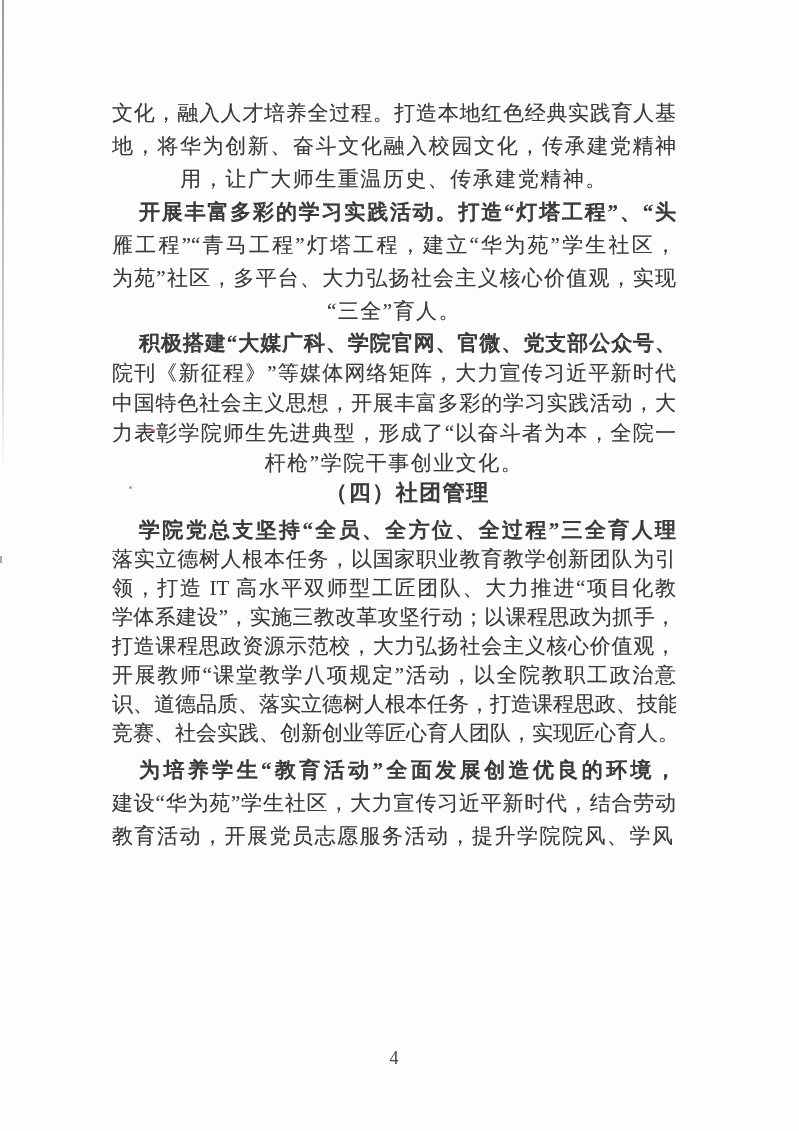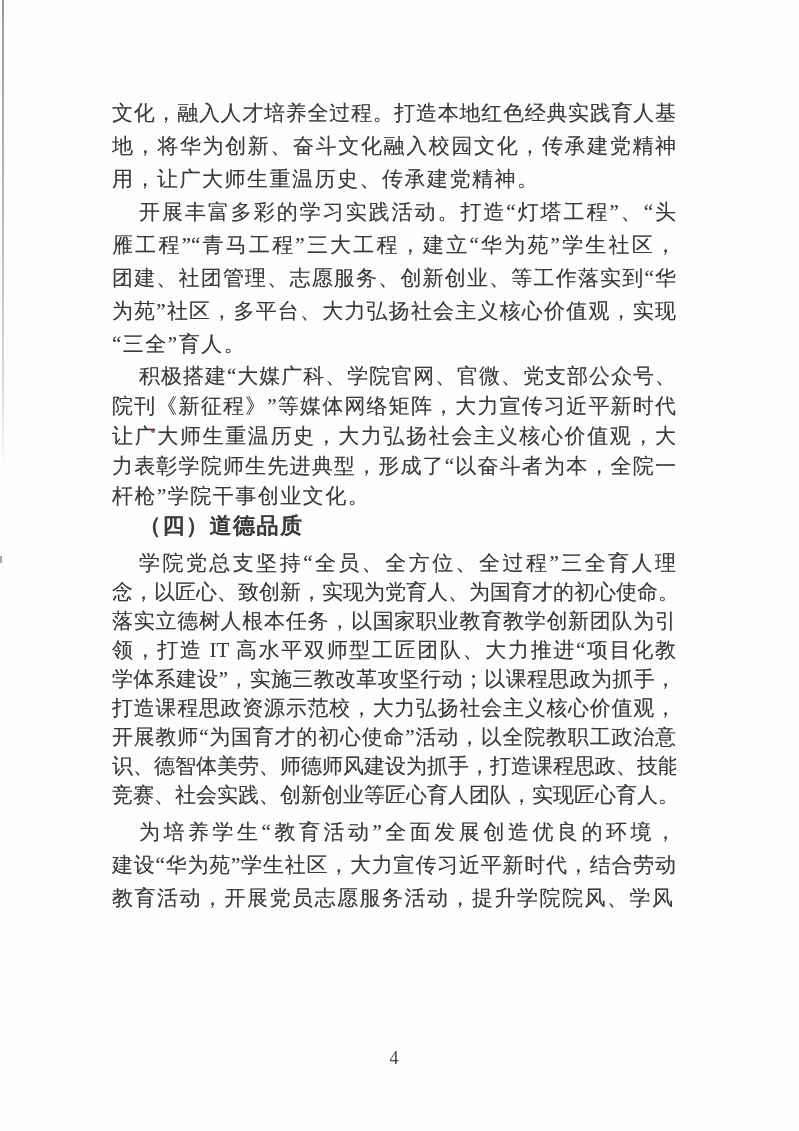--- a/index.html
+++ b/index.html
@@ -31,22 +31,22 @@
     text-align:justify;
     text-align-last:justify;
     overflow:hidden;
     white-space:nowrap;
   }
   .blk-0 .line,.blk-1 .line,.blk-5 .line{line-height:33px;height:33px;}
   .blk-2 .line,.blk-3 .line{line-height:30px;height:30px;}
   .blk-4 .line{line-height:29px;height:29px;}
   .blk-4{margin-top:8px;}
   .blk-5{margin-top:6px;}
-  .para.indent .line:first-child{padding-left:27px;}
-  .line.natural{text-align:left;text-align-last:auto;letter-spacing:1.5px;}
+  .para.indent .line:first-child{padding-left:27px;font-weight:bold;}
+  .line.natural{text-align:center;text-align-last:auto;letter-spacing:1.5px;}
   .para.heading .line{font-weight:bold;font-size:22px;}
 
   .page-footer{
     position:absolute;left:112px;top:1048px;width:564px;
     text-align:center;font-size:18px;color:#474747;
   }
 </style>
 </head>
 <body>
 
@@ -56,44 +56,42 @@
 <div class="speck speck-2"></div>
 
 <div class="text-column">
     <div class="para blk-0">
       <div class="line">文化，融入人才培养全过程。打造本地红色经典实践育人基</div>
       <div class="line">地，将华为创新、奋斗文化融入校园文化，传承建党精神</div>
       <div class="line natural">用，让广大师生重温历史、传承建党精神。</div>
     </div>
     <div class="para blk-1 indent">
       <div class="line">开展丰富多彩的学习实践活动。打造“灯塔工程”、“头</div>
-      <div class="line">雁工程”“青马工程”三大工程，建立“华为苑”学生社区，</div>
-      <div class="line">团建、社团管理、志愿服务、创新创业、等工作落实到“华</div>
+      <div class="line">雁工程”“青马工程”灯塔工程，建立“华为苑”学生社区，</div>
       <div class="line">为苑”社区，多平台、大力弘扬社会主义核心价值观，实现</div>
       <div class="line natural">“三全”育人。</div>
     </div>
     <div class="para blk-2 indent">
       <div class="line">积极搭建“大媒广科、学院官网、官微、党支部公众号、</div>
       <div class="line">院刊《新征程》”等媒体网络矩阵，大力宣传习近平新时代</div>
-      <div class="line">让广大师生重温历史，大力弘扬社会主义核心价值观，大</div>
+      <div class="line">中国特色社会主义思想，开展丰富多彩的学习实践活动，大</div>
       <div class="line">力表彰学院师生先进典型，形成了“以奋斗者为本，全院一</div>
       <div class="line natural">杆枪”学院干事创业文化。</div>
     </div>
     <div class="para blk-3 indent heading">
-      <div class="line natural">（四）道德品质</div>
+      <div class="line natural">（四）社团管理</div>
     </div>
     <div class="para blk-4 indent">
       <div class="line">学院党总支坚持“全员、全方位、全过程”三全育人理</div>
-      <div class="line">念，以匠心、致创新，实现为党育人、为国育才的初心使命。</div>
       <div class="line">落实立德树人根本任务，以国家职业教育教学创新团队为引</div>
       <div class="line">领，打造 IT 高水平双师型工匠团队、大力推进“项目化教</div>
       <div class="line">学体系建设”，实施三教改革攻坚行动；以课程思政为抓手，</div>
       <div class="line">打造课程思政资源示范校，大力弘扬社会主义核心价值观，</div>
-      <div class="line">开展教师“为国育才的初心使命”活动，以全院教职工政治意</div>
-      <div class="line">识、德智体美劳、师德师风建设为抓手，打造课程思政、技能</div>
+      <div class="line">开展教师“课堂教学八项规定”活动，以全院教职工政治意</div>
+      <div class="line">识、道德品质、落实立德树人根本任务，打造课程思政、技能</div>
       <div class="line">竞赛、社会实践、创新创业等匠心育人团队，实现匠心育人。</div>
     </div>
     <div class="para blk-5 indent">
       <div class="line">为培养学生“教育活动”全面发展创造优良的环境，</div>
       <div class="line">建设“华为苑”学生社区，大力宣传习近平新时代，结合劳动</div>
       <div class="line natural">教育活动，开展党员志愿服务活动，提升学院院风、学风，</div>
     </div>
   </div>
 
 <div class="page-footer">4</div>

